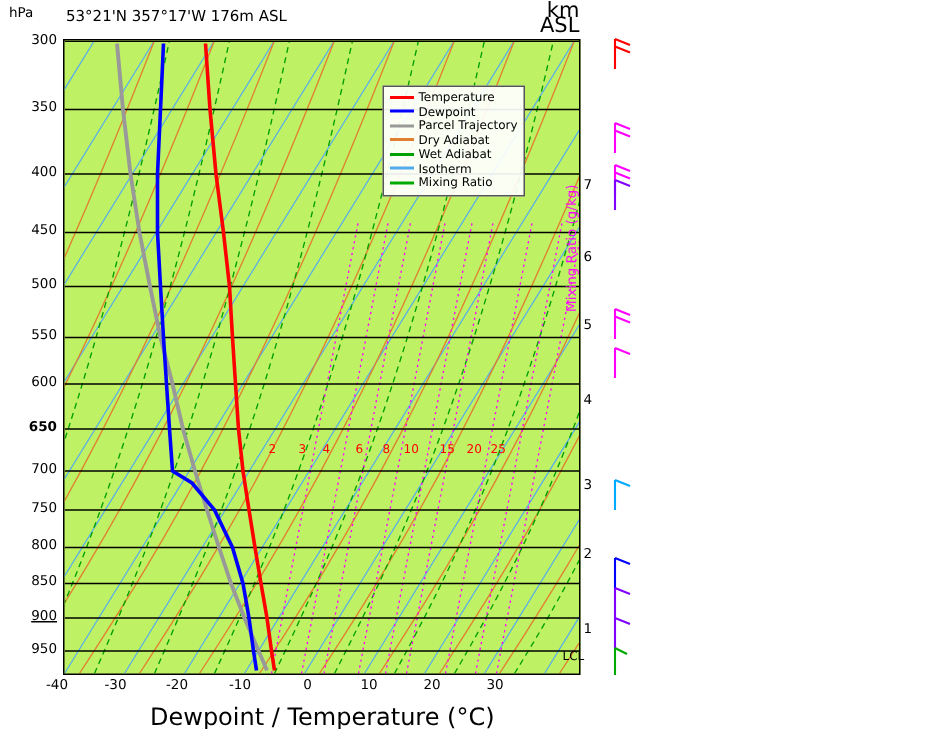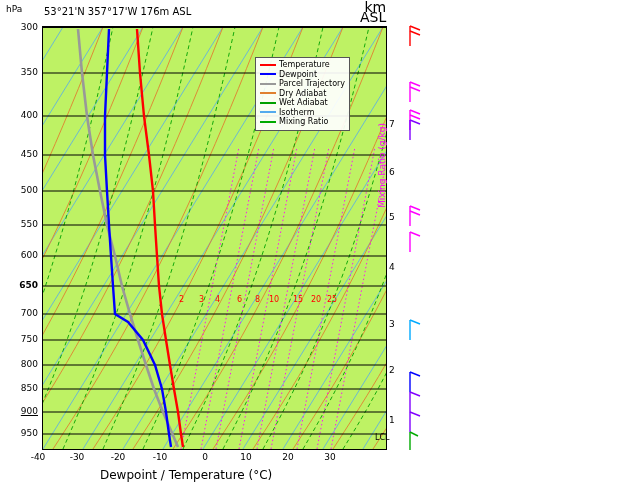--- a/index.html
+++ b/index.html
@@ -10,21 +10,21 @@
   #sounding{left:0;top:0;width:400px;height:486px;}
   #plotbox{left:42px;top:26px;width:345px;height:424px;border:1px solid #000;box-sizing:border-box;overflow:hidden;background:#bef264;}
   #plotsvg{position:absolute;left:0;top:0;}
   .hdr{left:44px;top:6px;font-size:10px;color:#000;font-family:"DejaVu Sans",sans-serif;}
   .unitlabel{font-size:9px;color:#000;}
   #hpa{left:6px;top:4px;}
   #kmlabel{left:360px;top:2px;font-size:14px;color:#000;text-align:right;line-height:10px;}
   .ytick{font-size:9px;color:#000;text-align:right;width:34px;}
   .xtick{font-size:9px;color:#000;text-align:center;width:30px;}
   .rtick{font-size:9px;color:#000;text-align:left;}
-  #xaxis-title{left:100px;top:468px;font-size:12px;color:#000;}
+  #xaxis-title{left:100px;top:468px;font-size:16px;color:#000;}
   
   #legend{left:212px;top:30px;background:rgba(255,255,255,0.92);border:1px solid #555;padding:2px 4px 3px 4px;font-size:8px;line-height:9.5px;color:#000;}
   #legend div{display:flex;align-items:center;gap:3px;white-space:nowrap;}
   #legend i{display:inline-block;width:16px;height:0;border-top-width:2px;border-top-style:solid;}
   
   #mixlabel{left:377px;top:208px;font-size:9px;color:#ff00ff;transform:rotate(-90deg);transform-origin:0 0;white-space:nowrap;}
   
   #rightpanel{left:404px;top:0;width:225px;height:486px;}
 </style>
 </head>

